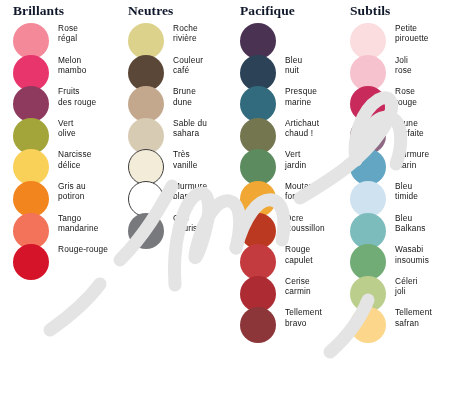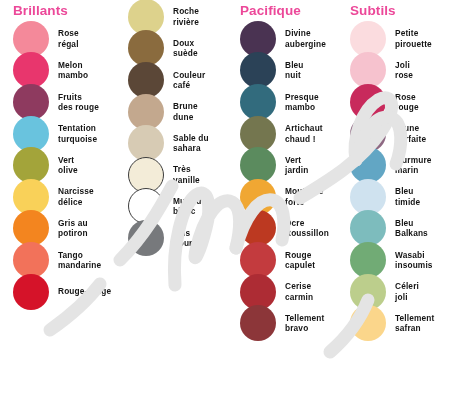--- a/index.html
+++ b/index.html
@@ -40,46 +40,45 @@
   .column {
     position: relative;
     box-sizing: border-box;
   }
   .col-0 { width: 115px; }
   .col-1 { width: 115px; }
   .col-2 { width: 110px; }
   .col-3 { width: 110px; }
 
   .col-header {
-    font-family: Liberation Sans, sans-serif;
+    font-family: Liberation Serif, serif;
     font-size: 13.5px;
     font-weight: 700;
-    color: #ec4899;
+    color: #0f172a;
     letter-spacing: 0.1px;
     height: 22px;
     line-height: 22px;
     padding-left: 13px;
     box-sizing: border-box;
     white-space: nowrap;
   }
   .col-2 .col-header { padding-left: 10px; }
   .col-3 .col-header { padding-left: 10px; }
 
   .swatch-list {
     position: relative;
     padding-top: 1px;
   }
   .swatch-row {
     position: relative;
     height: 31.6px;
     display: flex;
-    align-items: center;
+    align-items: flex-start;
     padding-left: 13px;
     box-sizing: border-box;
-    font-weight: bold;
   }
   .col-2 .swatch-row { padding-left: 10px; }
   .col-3 .swatch-row { padding-left: 10px; }
 
   .dot {
     width: 36px;
     height: 36px;
     border-radius: 50%;
     flex: 0 0 36px;
     box-sizing: border-box;
@@ -132,25 +131,20 @@
           <div class="dot" style="background:#e8366d"></div>
           <div class="swatch-label">Melon
 mambo</div>
         </div>
         <div class="swatch-row">
           <div class="dot" style="background:#8e3a5f"></div>
           <div class="swatch-label">Fruits
 des rouge</div>
         </div>
         <div class="swatch-row">
-          <div class="dot" style="background:#69c3de"></div>
-          <div class="swatch-label">Tentation
-turquoise</div>
-        </div>
-        <div class="swatch-row">
           <div class="dot" style="background:#a3a43a"></div>
           <div class="swatch-label">Vert
 olive</div>
         </div>
         <div class="swatch-row">
           <div class="dot" style="background:#f9d159"></div>
           <div class="swatch-label">Narcisse
 délice</div>
         </div>
         <div class="swatch-row">
@@ -164,32 +158,28 @@
 mandarine</div>
         </div>
         <div class="swatch-row">
           <div class="dot" style="background:#d51329"></div>
           <div class="swatch-label">Rouge-rouge</div>
         </div>
       </div>
     </div>
 
     <div class="column col-1">
+      <div class="col-header">Neutres</div>
       <div class="swatch-list">
         <div class="swatch-row">
           <div class="dot" style="background:#ddd28c"></div>
           <div class="swatch-label">Roche
 rivière</div>
         </div>
         <div class="swatch-row">
-          <div class="dot" style="background:#8a6b3e"></div>
-          <div class="swatch-label">Doux
-suède</div>
-        </div>
-        <div class="swatch-row">
           <div class="dot" style="background:#5b4737"></div>
           <div class="swatch-label">Couleur
 café</div>
         </div>
         <div class="swatch-row">
           <div class="dot" style="background:#c3a88e"></div>
           <div class="swatch-label">Brune
 dune</div>
         </div>
         <div class="swatch-row">
@@ -213,32 +203,30 @@
 Souris</div>
         </div>
       </div>
     </div>
 
     <div class="column col-2">
       <div class="col-header">Pacifique</div>
       <div class="swatch-list">
         <div class="swatch-row">
           <div class="dot" style="background:#4a3352"></div>
-          <div class="swatch-label">Divine
-aubergine</div>
         </div>
         <div class="swatch-row">
           <div class="dot" style="background:#2b4257"></div>
           <div class="swatch-label">Bleu
 nuit</div>
         </div>
         <div class="swatch-row">
           <div class="dot" style="background:#326b7d"></div>
           <div class="swatch-label">Presque
-mambo</div>
+marine</div>
         </div>
         <div class="swatch-row">
           <div class="dot" style="background:#74764f"></div>
           <div class="swatch-label">Artichaut
 chaud !</div>
         </div>
         <div class="swatch-row">
           <div class="dot" style="background:#5b8b5e"></div>
           <div class="swatch-label">Vert
 jardin</div>

